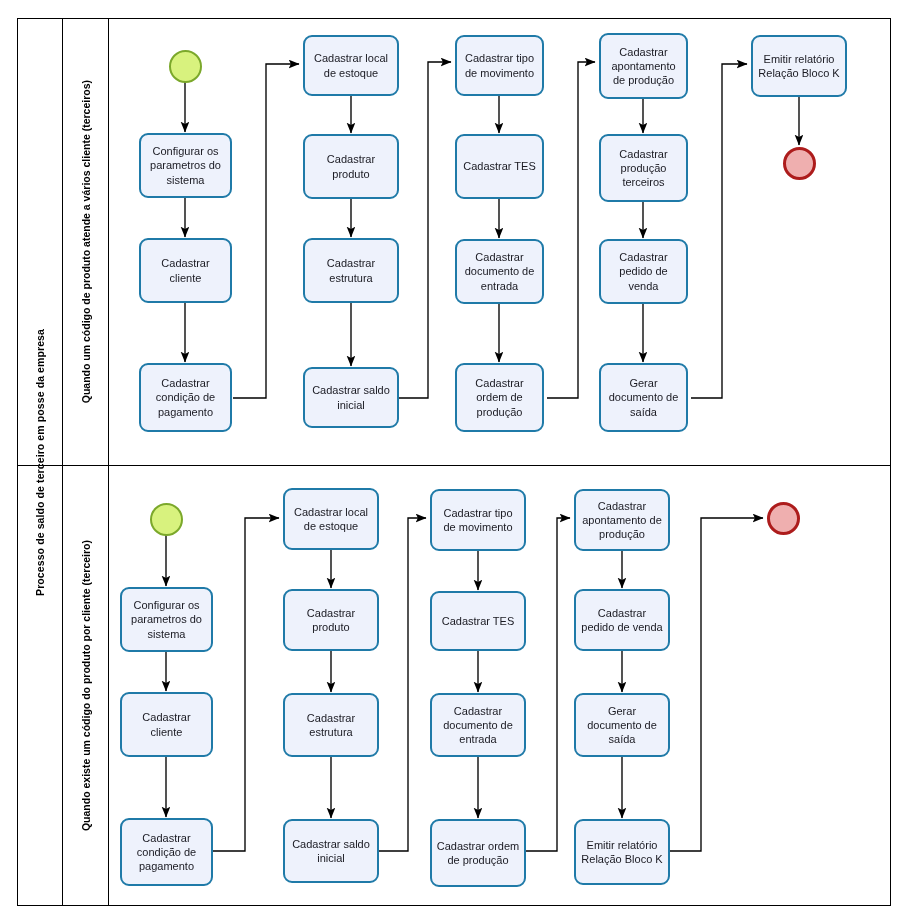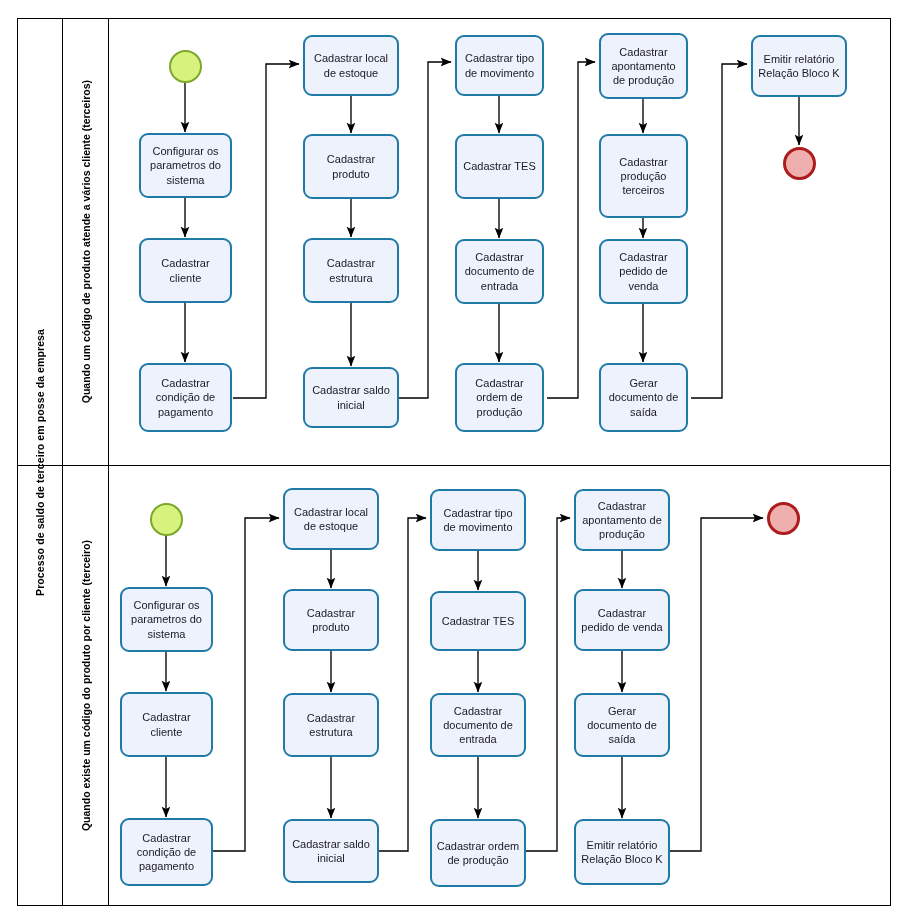--- a/index.html
+++ b/index.html
@@ -246,21 +246,21 @@
   </div>
 
   <div class="task" style="left:455px;top:363px;width:89px;height:69px;">
     <span>Cadastrar ordem de produção</span>
   </div>
 
   <div class="task" style="left:599px;top:33px;width:89px;height:66px;">
     <span>Cadastrar apontamento de produção</span>
   </div>
 
-  <div class="task" style="left:599px;top:134px;width:89px;height:84px;">
+  <div class="task" style="left:599px;top:134px;width:89px;height:68px;">
     <span>Cadastrar produção terceiros</span>
   </div>
 
   <div class="task" style="left:599px;top:239px;width:89px;height:65px;">
     <span>Cadastrar pedido de venda</span>
   </div>
 
   <div class="task" style="left:599px;top:363px;width:89px;height:69px;">
     <span>Gerar documento de saída</span>
   </div>

